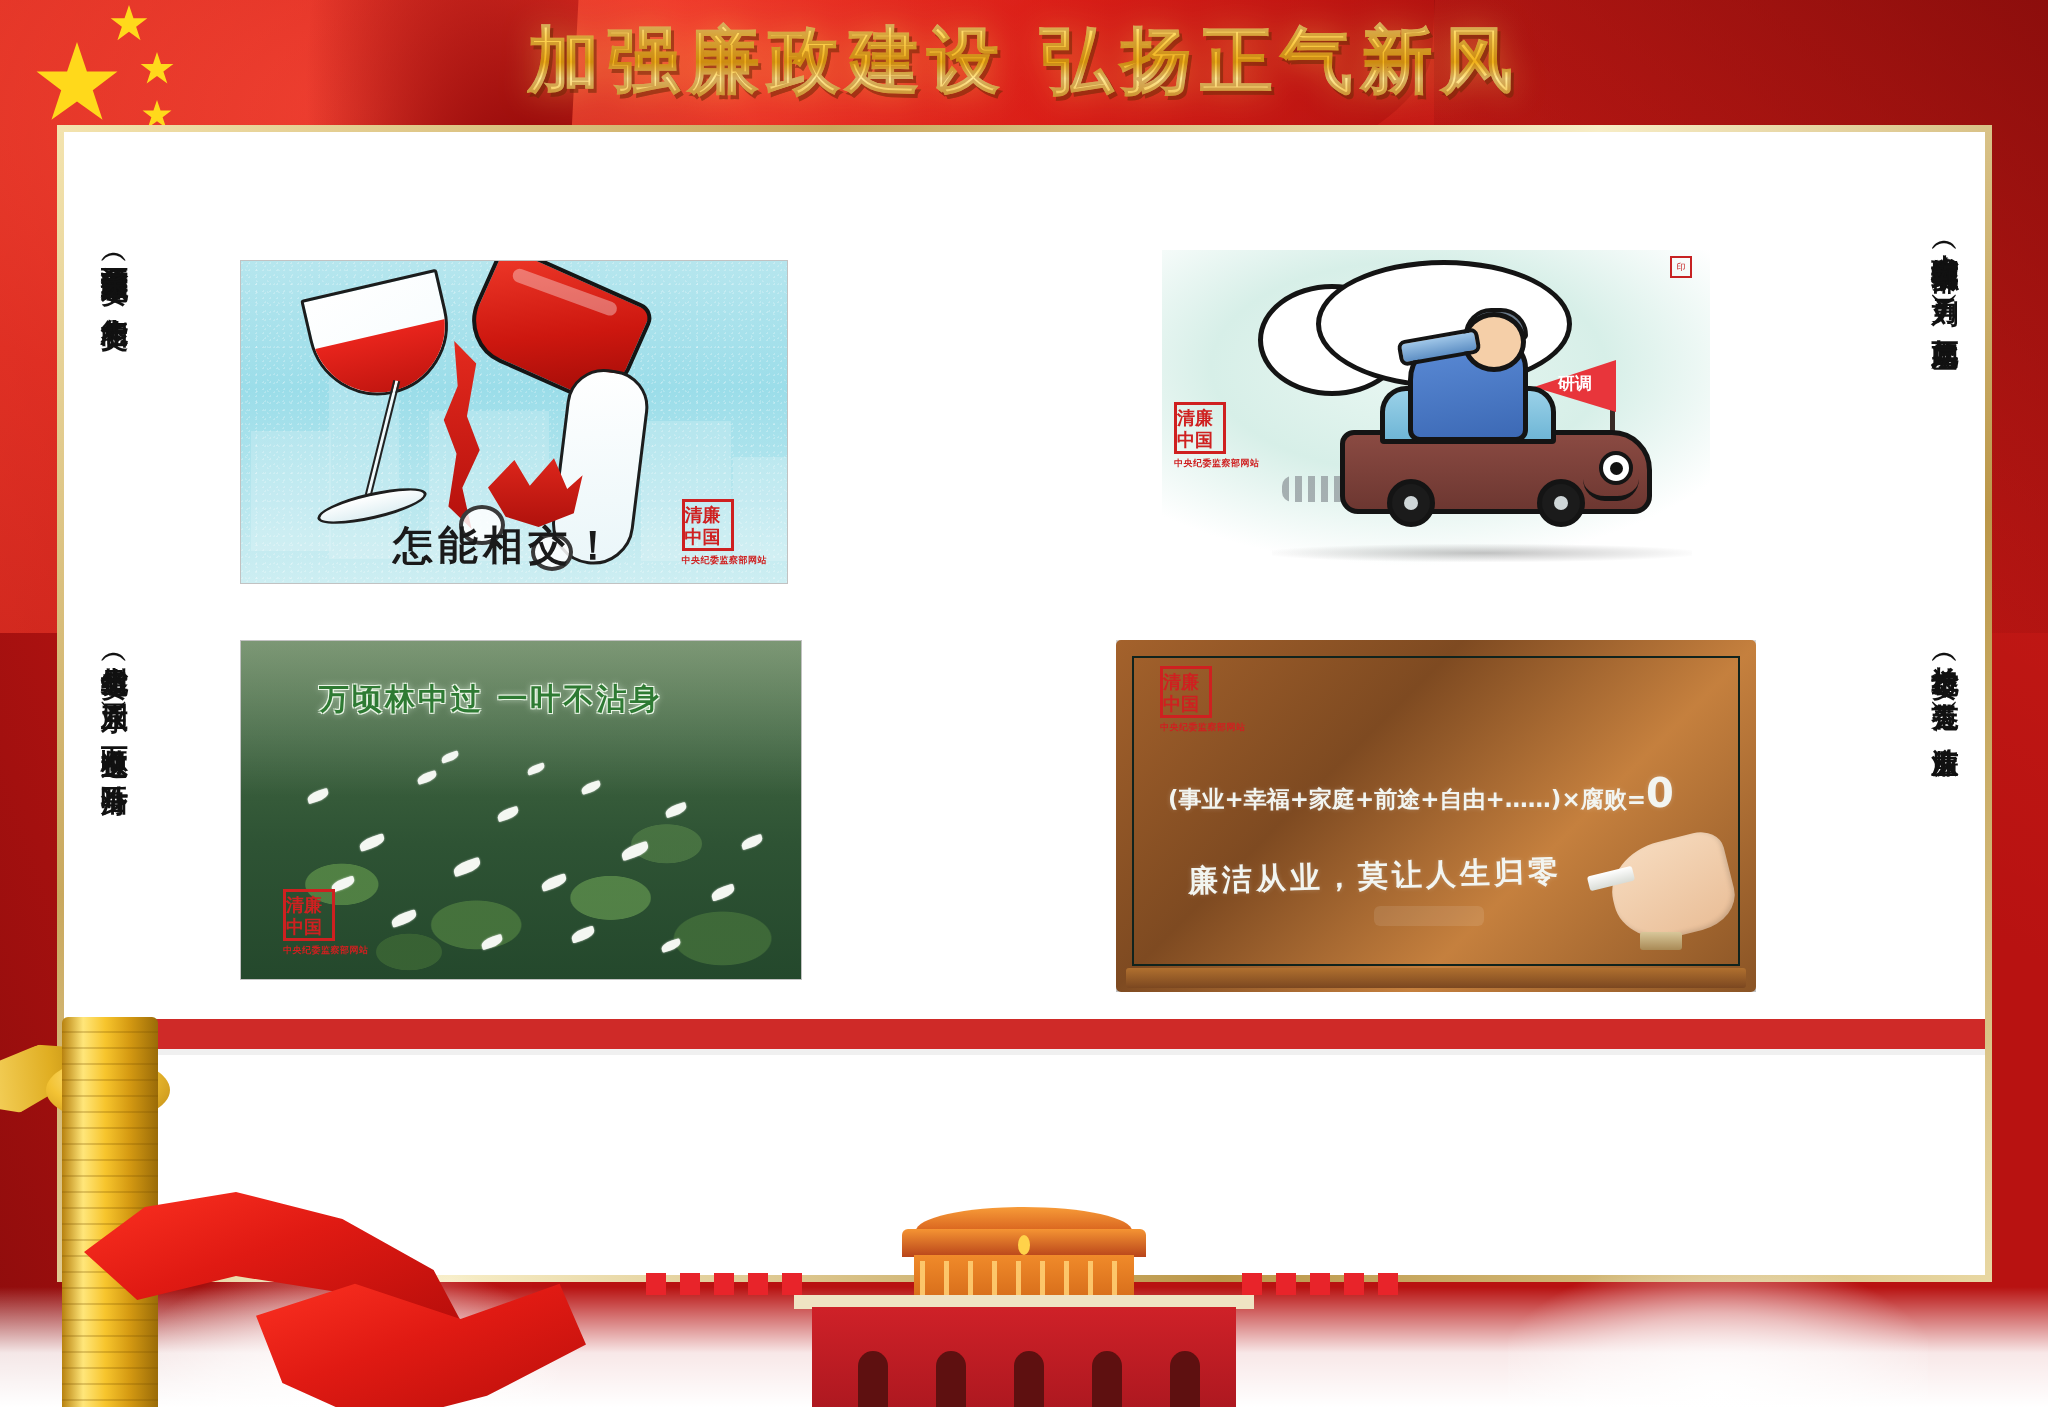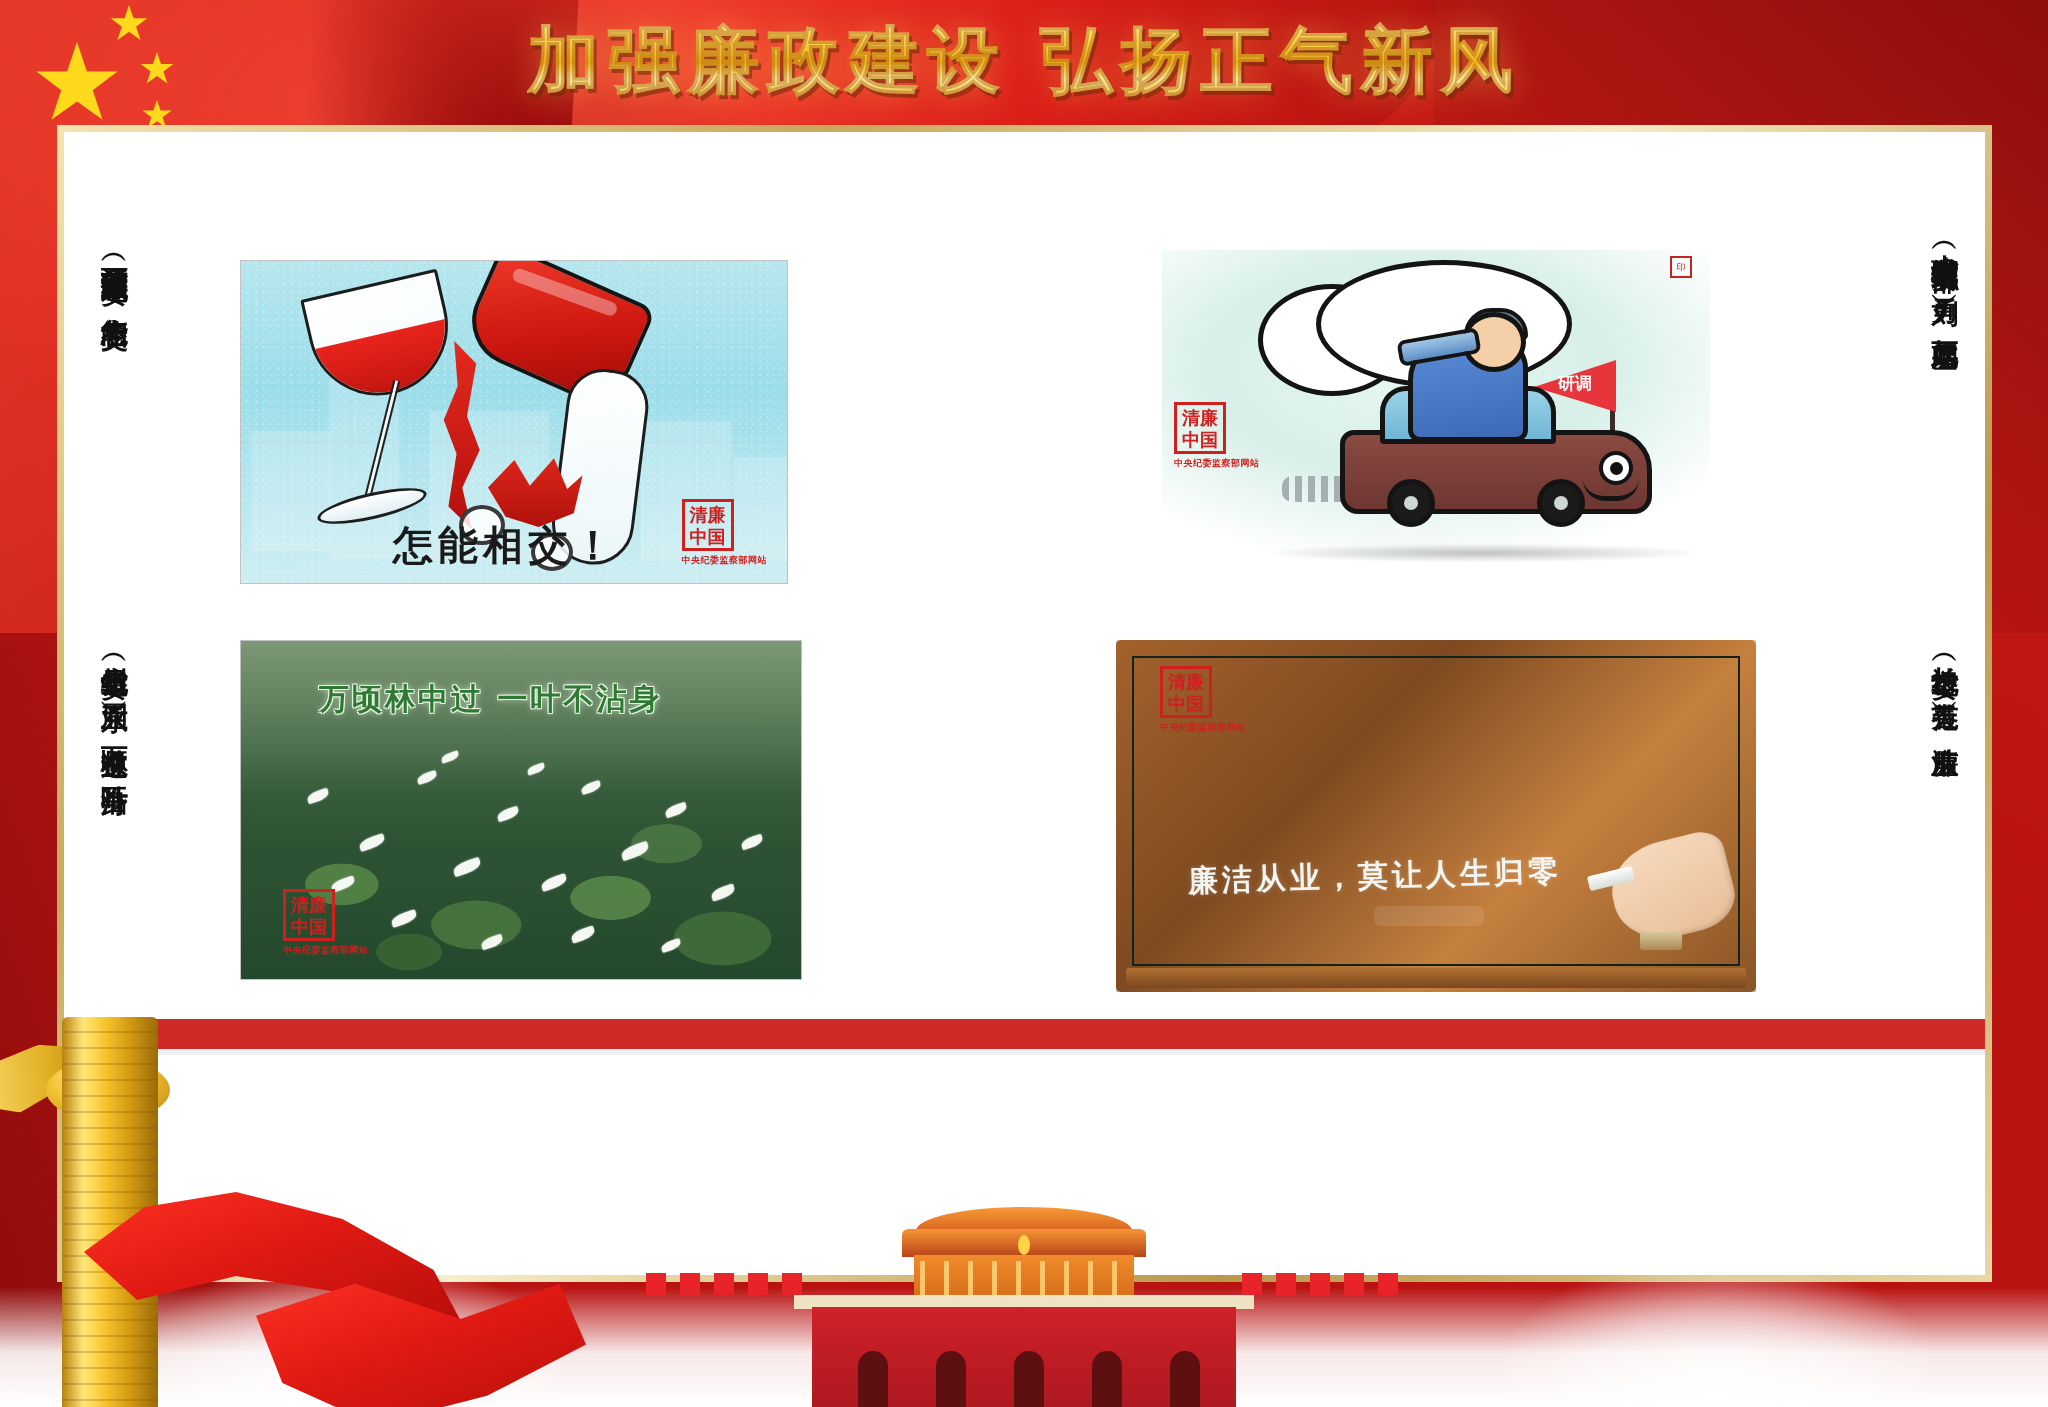--- a/index.html
+++ b/index.html
@@ -181,21 +181,21 @@
     background:rgba(255,255,255,.85);
   }
   .p1-title {
     position:absolute; left:152px; bottom:10px;
     font-family:"DejaVu Serif","Liberation Serif",serif;
     font-size:40px; font-weight:700; color:#1a1a1a;
     letter-spacing:5px;
   }
   .seal {
     position:absolute;
-    text-align:center;
+    text-align:left;
   }
   .seal-box {
     width:52px; height:52px;
     border:3px solid #cf2020;
     color:#cf2020;
     font-family:"DejaVu Serif","Liberation Serif",serif;
     font-size:18px; font-weight:700; line-height:22px;
     padding-top:2px;
     letter-spacing:0;
   }
@@ -686,20 +686,23 @@
 
           <div class="seal bb-seal">
             <div class="seal-box">
               <div>清廉</div>
               <div>中国</div>
             </div>
             <div class="seal-sub">中央纪委监察部网站</div>
           </div>
 
 
+          <div class="bb-line" id="bb-eq2">
+            <span>(事业+幸福+家庭+前途+自由+……)×腐败=</span><span class="big">0</span>
+          </div>
 
           <div class="bb-line" id="bb-slogan">廉洁从业，莫让人生归零</div>
 
           <div class="bb-smudge"></div>
           <div class="hand"></div>
           <div class="chalk"></div>
           <div class="eraser"></div>
         </div>
         <div class="bb-tray"></div>
       </div>

